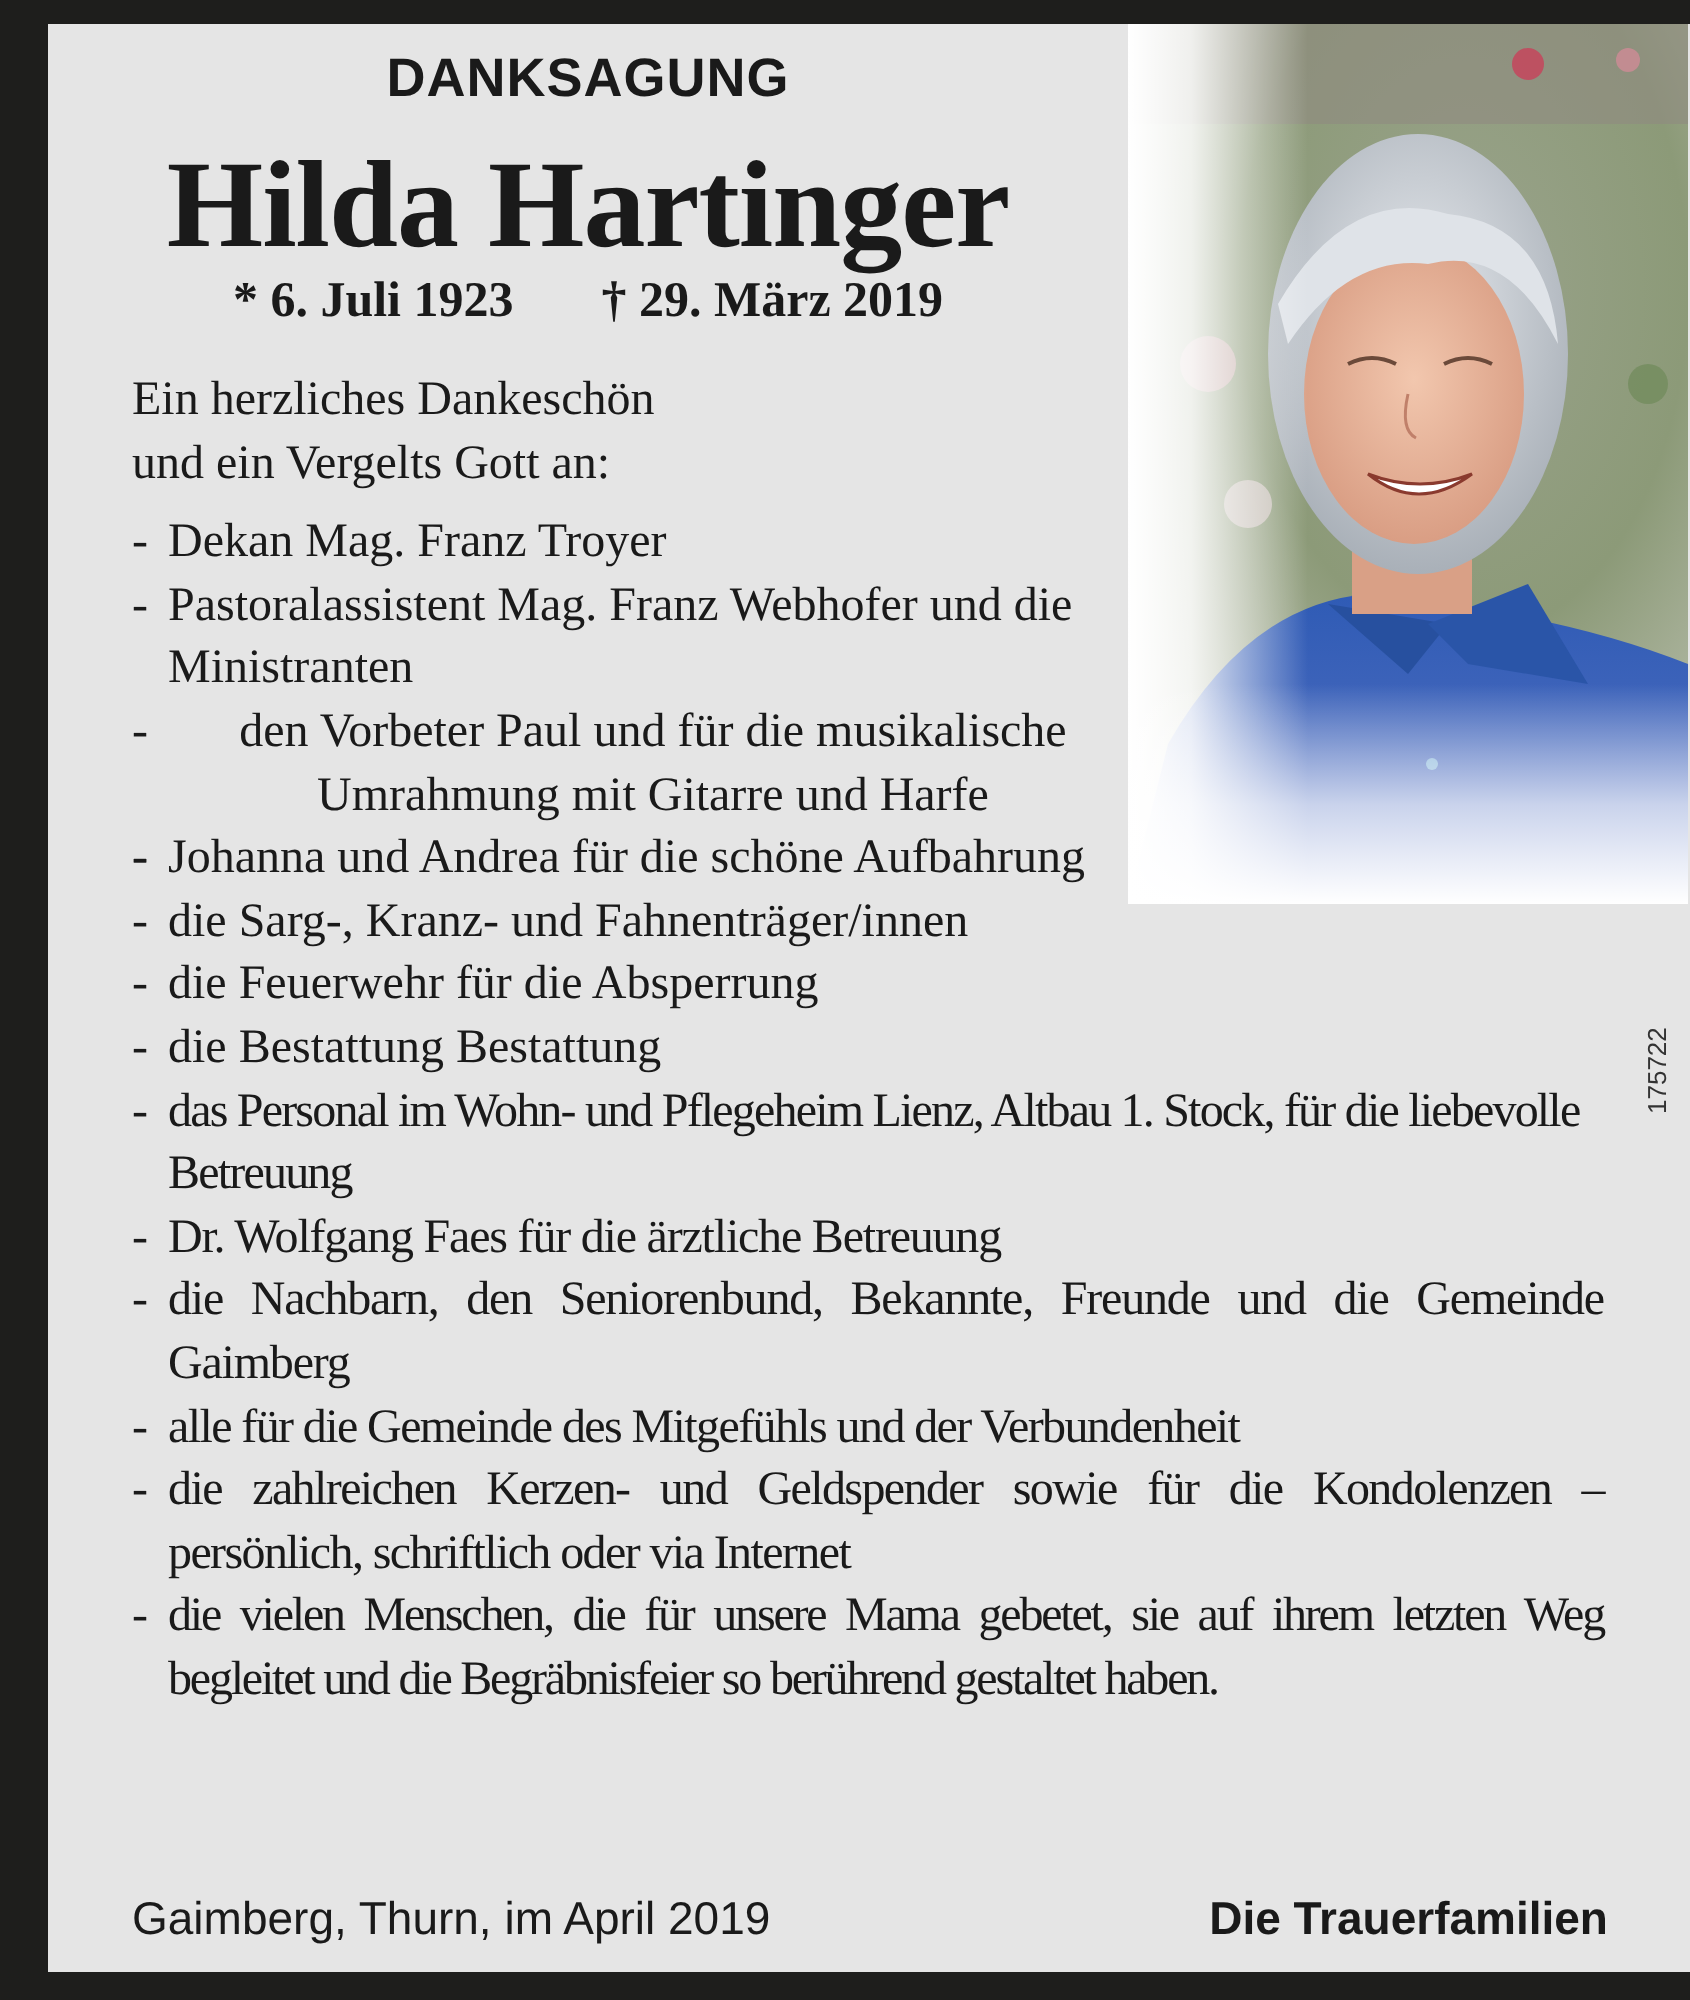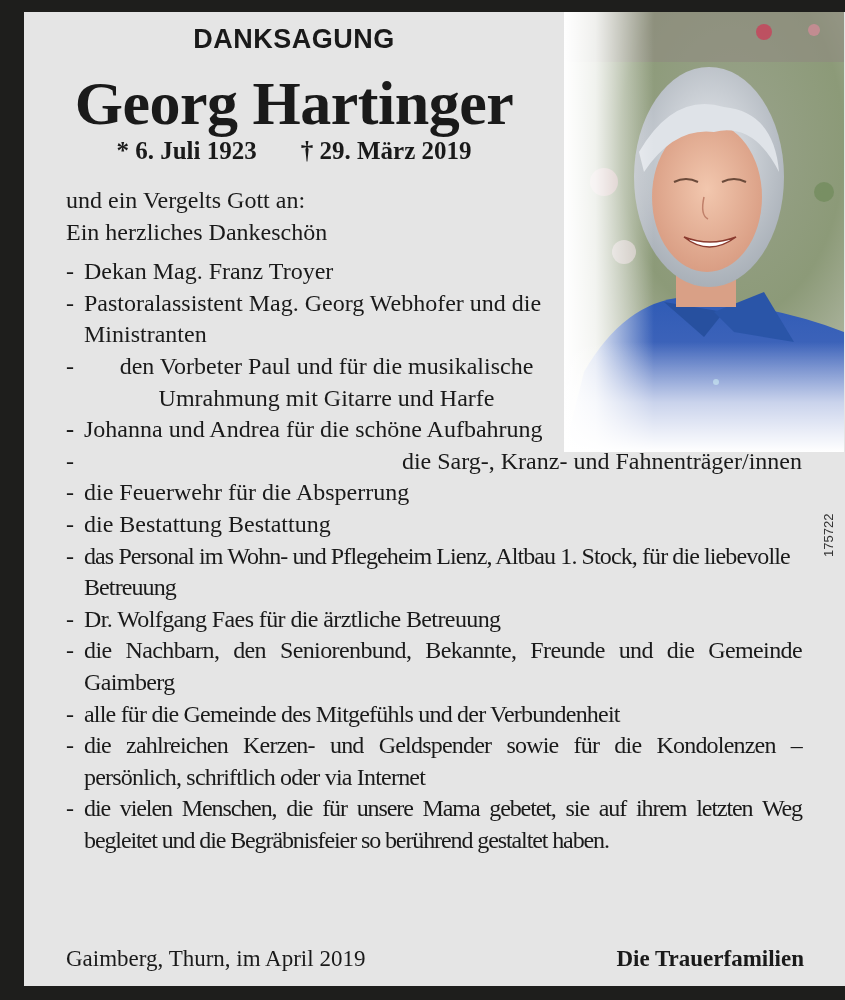--- a/index.html
+++ b/index.html
@@ -45,21 +45,21 @@
   .intro { margin-bottom: 8px; }
   .intro div { white-space: nowrap; }
   .items { list-style: none; margin: 0; padding: 0; }
   .items li { position: relative; padding-left: 18px; }
   .items li .dash { position: absolute; left: 0; top: 0; }
   .items li .txt { display: block; text-align: justify; }
   .items li.narrow .txt { width: 500px; }
   .items li.wide .txt { width: 718px; }
   .footer {
     position: absolute; left: 42px; top: 934px; width: 738px; height: 32px;
-    font-family: Liberation Serif, serif; font-size: 23px; color: #1a1a1a;
+    font-family: Liberation Sans, sans-serif; font-size: 23px; color: #1a1a1a;
   }
   .footer .place { position: absolute; left: 0; top: 0; }
   .footer .sign { position: absolute; right: 0; top: 0; font-weight: bold; margin-left: 20px; }
   .code {
     position: absolute; left: 797px; top: 545px;
     font-family: "Liberation Sans", sans-serif; font-size: 13px; color: #333;
     transform: rotate(-90deg); transform-origin: left top; white-space: nowrap;
   }
 </style>
 </head>
@@ -106,53 +106,53 @@
       <path d="M110 170 q12 -6 24 0" stroke="#6b4a3a" stroke-width="2" fill="none"></path>
       <path d="M158 170 q12 -6 24 0" stroke="#6b4a3a" stroke-width="2" fill="none"></path>
       <path d="M120 225 Q145 245 172 225 Q146 235 120 225 Z" fill="#ffffff" stroke="#8a3a2e" stroke-width="1.5"></path>
       <path d="M140 185 q-4 18 4 22" stroke="#c0806a" stroke-width="1.5" fill="none"></path>
     </svg>
     <div class="photo-fade-left"></div>
     <div class="photo-fade-bottom"></div>
   </div>
 
   <div class="heading kicker">DANKSAGUNG</div>
-  <div class="heading name">Georg Hartinger</div>
+  <div class="heading name">Hilda Hartinger</div>
   <div class="heading dates">
     <span>* 6. Juli 1923</span><span>† 29. März 2019</span>
   </div>
 
   <div class="body-text">
     <div class="intro">
+      <div>Ein herzliches Dankeschön</div>
       <div>und ein Vergelts Gott an:</div>
-      <div>Ein herzliches Dankeschön</div>
     </div>
     <ul class="items">
       <li class="narrow">
           <span class="dash">-</span>
           <span class="txt">Dekan Mag. Franz Troyer</span>
         </li>
       <li class="narrow">
           <span class="dash">-</span>
-          <span class="txt" style="width:470px;text-align:left">Pastoralassistent Mag. Georg Webhofer und die Ministranten</span>
+          <span class="txt" style="width:470px;text-align:left">Pastoralassistent Mag. Franz Webhofer und die Ministranten</span>
         </li>
       <li class="narrow">
           <span class="dash">-</span>
           <span class="txt" style="width:485px;text-align:center">den Vorbeter Paul und für die musikalische Umrahmung mit Gitarre und Harfe</span>
         </li>
       <li class="narrow">
           <span class="dash">-</span>
         </li>
       <li class="wide">
           <span class="dash">-</span>
           <span class="txt" style="text-align:left">Johanna und Andrea für die schöne Aufbahrung</span>
         </li>
       <li class="wide">
           <span class="dash">-</span>
-          <span class="txt" style="text-align:right">die Sarg-, Kranz- und Fahnenträger/innen</span>
+          <span class="txt" style="text-align:left">die Sarg-, Kranz- und Fahnenträger/innen</span>
         </li>
       <li class="wide">
           <span class="dash">-</span>
           <span class="txt" style="text-align:left">die Feuerwehr für die Absperrung</span>
         </li>
       <li class="wide">
           <span class="dash">-</span>
           <span class="txt" style="text-align:left">die Bestattung Bestattung</span>
         </li>
       <li class="wide">

